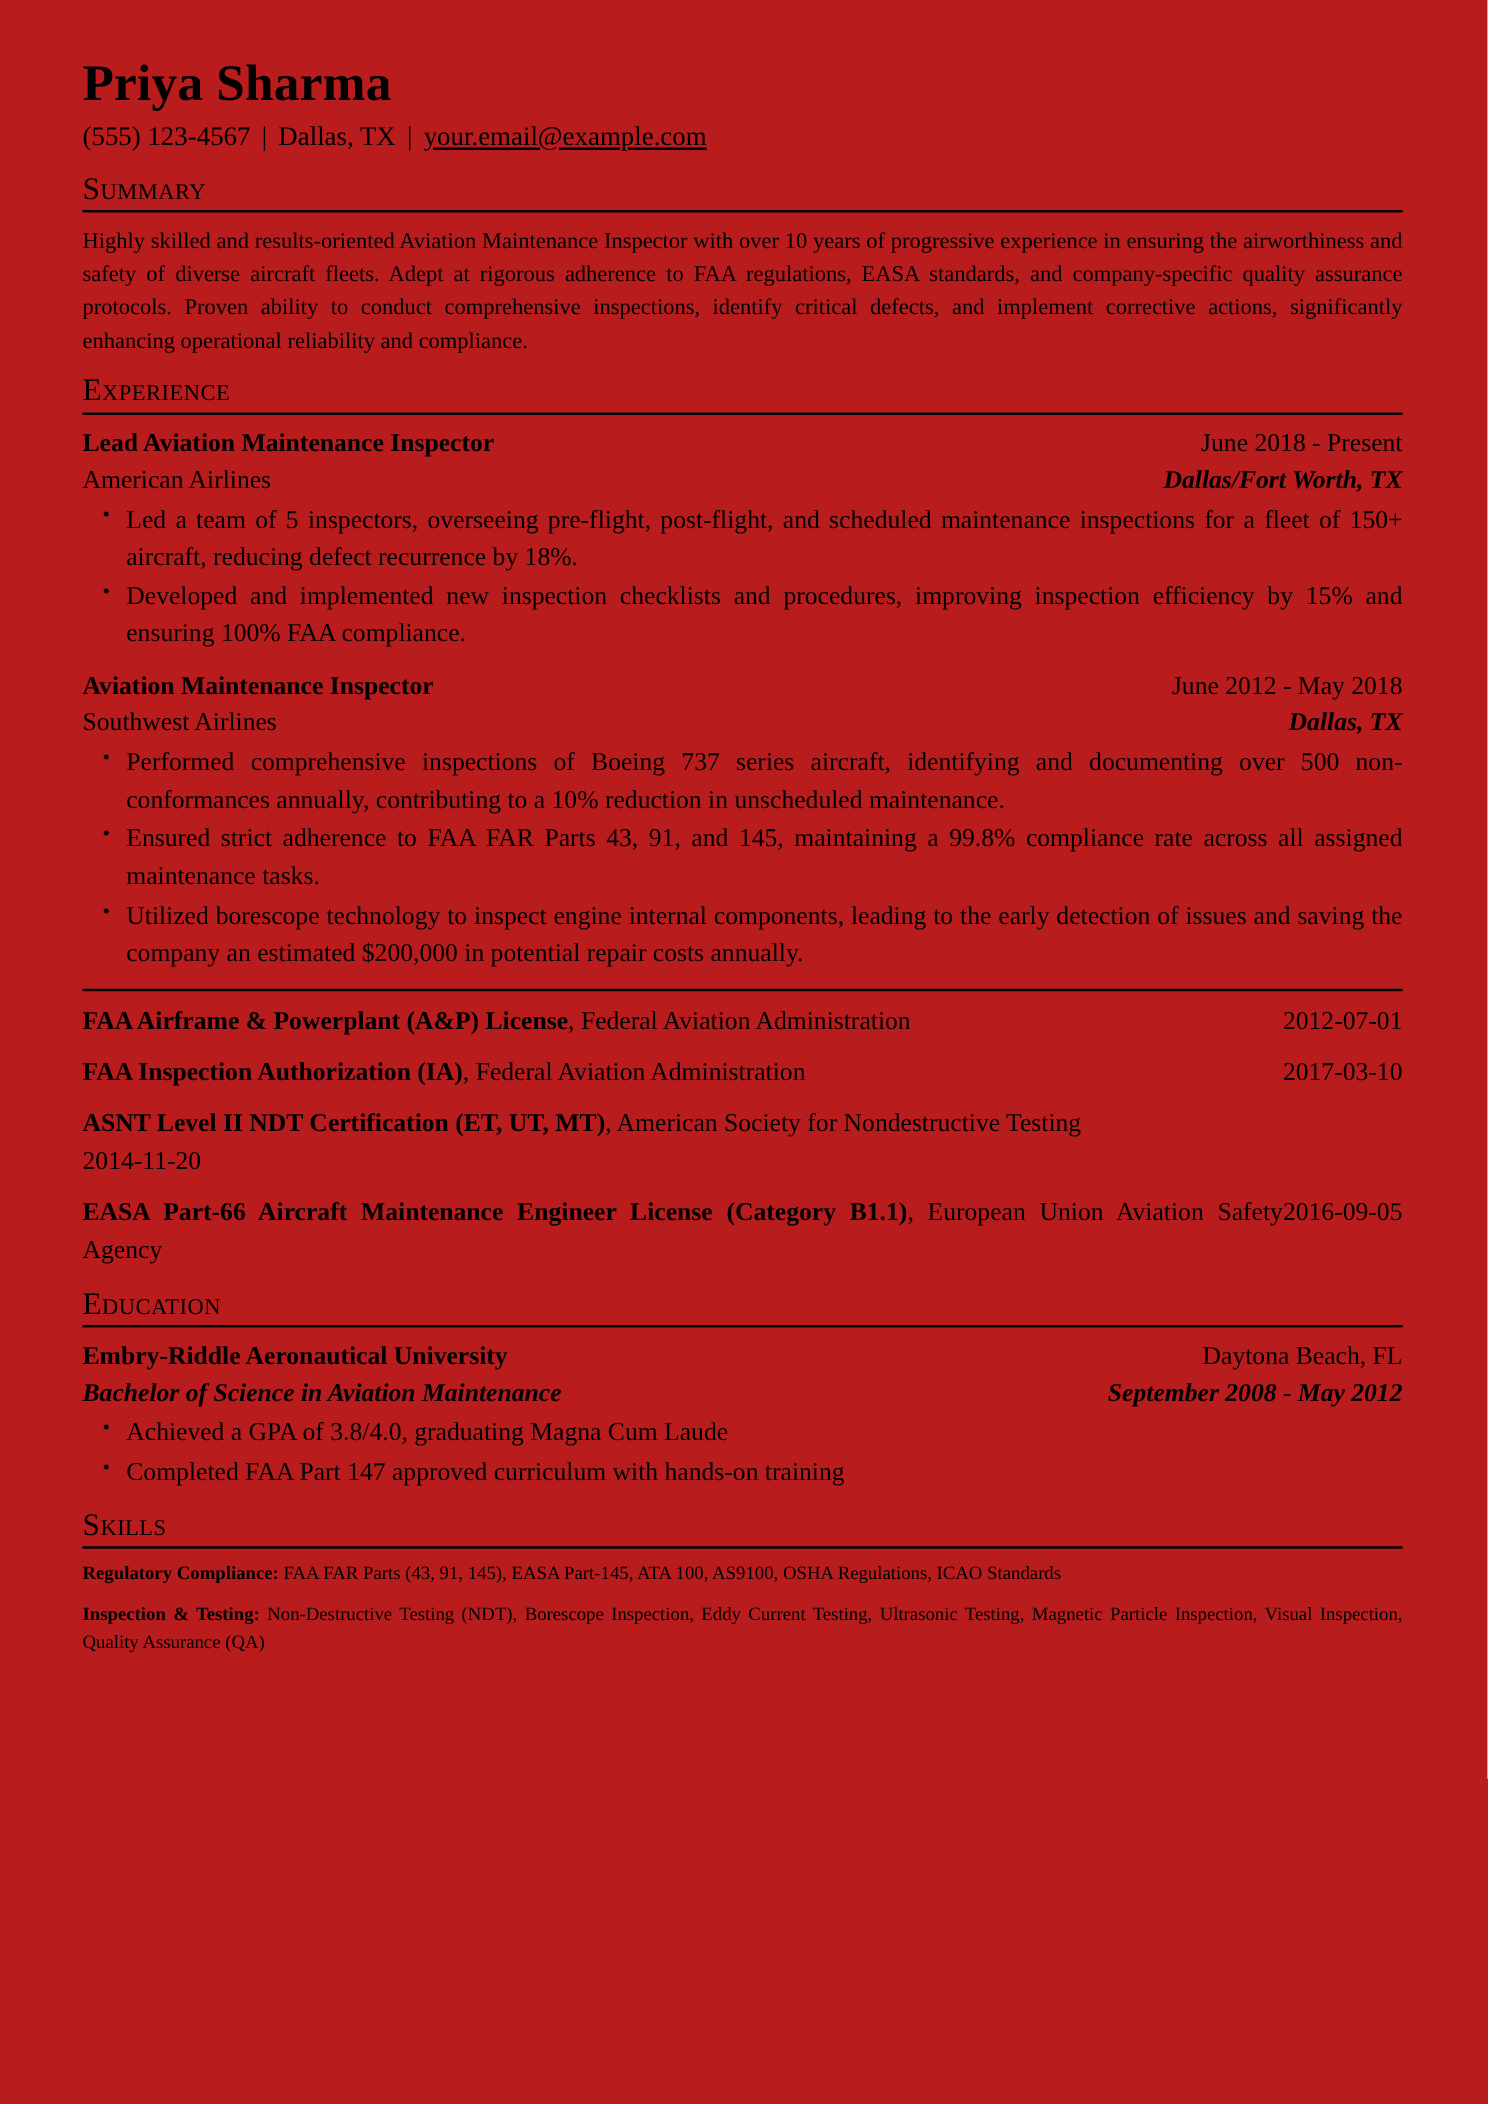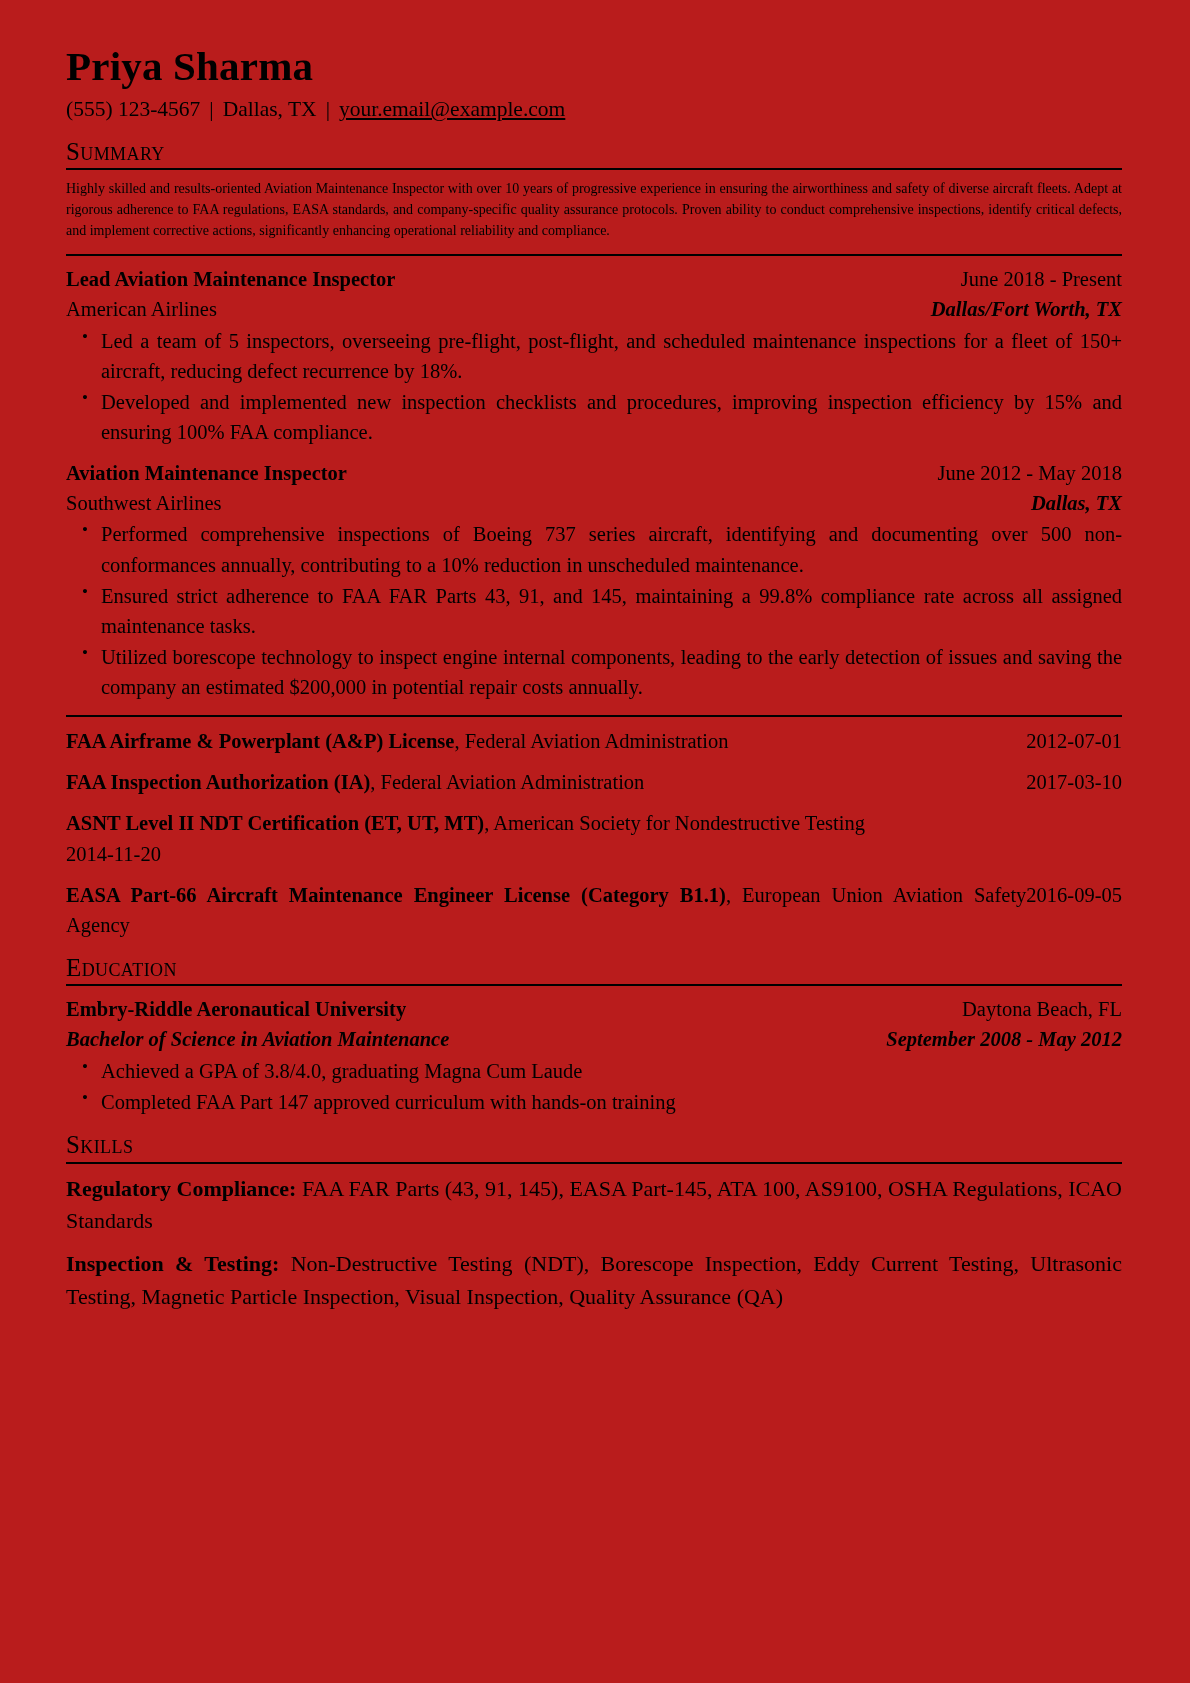--- a/index.html
+++ b/index.html
@@ -58,21 +58,21 @@
   }
   .rule {
     border-top: 2.4px solid #000;
     margin-top: 1px;
     margin-bottom: 9px;
     width: 100%;
   }
 
   
   .para {
-    font-size: 14px;
+    font-size: 18px;
     line-height: 1.47;
     text-align: justify;
     text-justify: inter-word;
     hyphens: auto;
     -webkit-hyphens: auto;
     margin: 0;
   }
 
   
   .entry {
@@ -141,21 +141,21 @@
     float: right;
   }
   .cert::after {
     content: "";
     display: block;
     clear: both;
   }
 
   
   .skill {
-    font-size: 22px;
+    font-size: 15px;
     line-height: 1.47;
     text-align: justify;
     text-justify: inter-word;
     hyphens: auto;
     -webkit-hyphens: auto;
     margin: 0 0 11px 0;
   }
 </style>
 </head>
 <body>
@@ -169,20 +169,21 @@
     </div>
   </div>
 
   <div class="section">
     <div class="sec-head">Summary</div>
     <div class="rule"></div>
     <p class="para">Highly skilled and results-oriented Aviation Maintenance Inspector with over 10 years of progressive experience in ensuring the airworthiness and safety of diverse aircraft fleets. Adept at rigorous adherence to FAA regulations, EASA standards, and company-specific quality assurance protocols. Proven ability to conduct comprehensive inspections, identify critical defects, and implement corrective actions, significantly enhancing operational reliability and compliance.</p>
   </div>
 
   <div class="section">
+    <div class="sec-head">Experience</div>
     <div class="rule"></div>
 
     <div class="entry">
       <div class="row">
         <span class="left b">Lead Aviation Maintenance Inspector</span>
         <span class="right">June 2018 - Present</span>
       </div>
       <div class="row">
         <span class="left">American Airlines</span>
         <span class="right i">Dallas/Fort Worth, TX</span>

